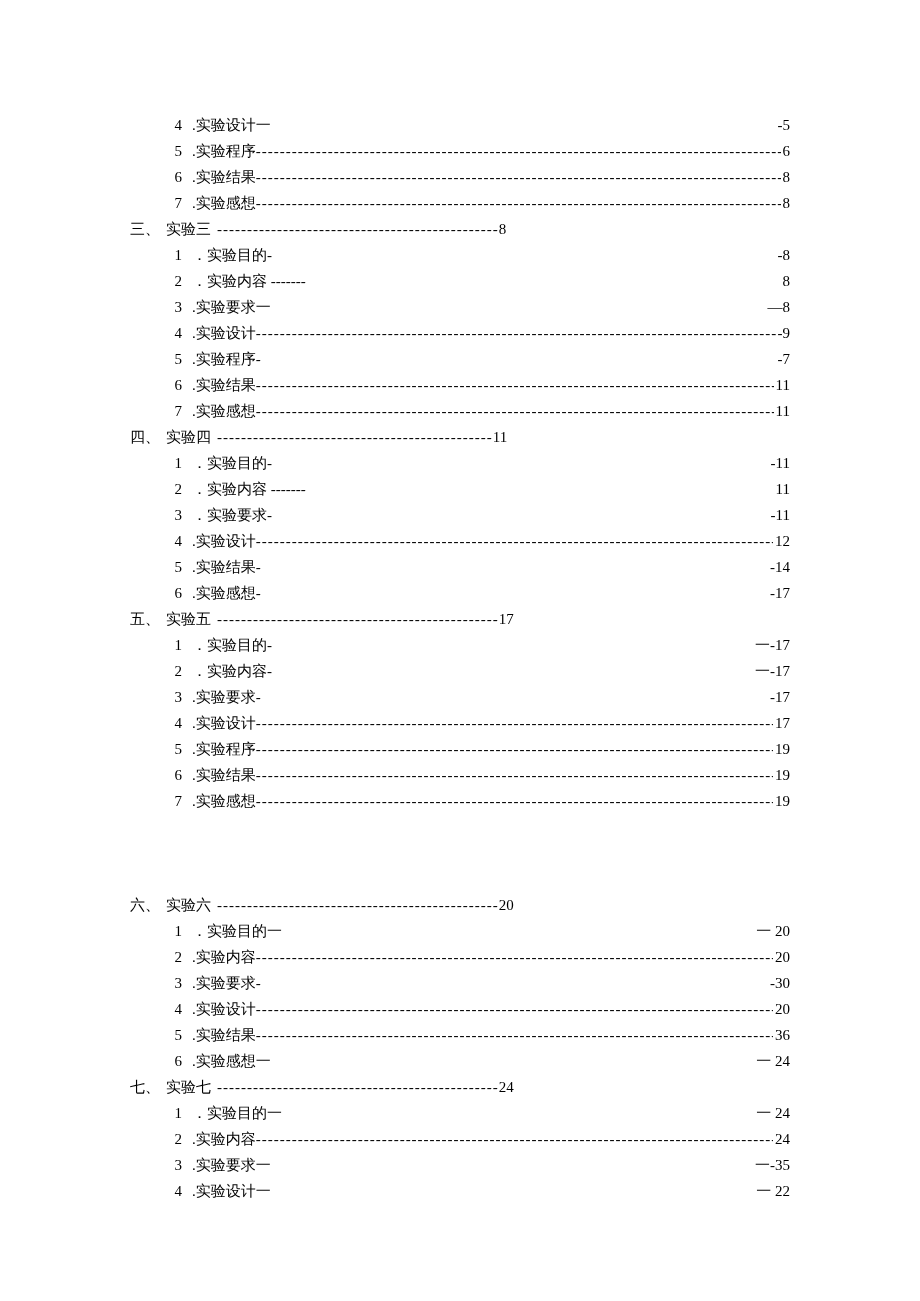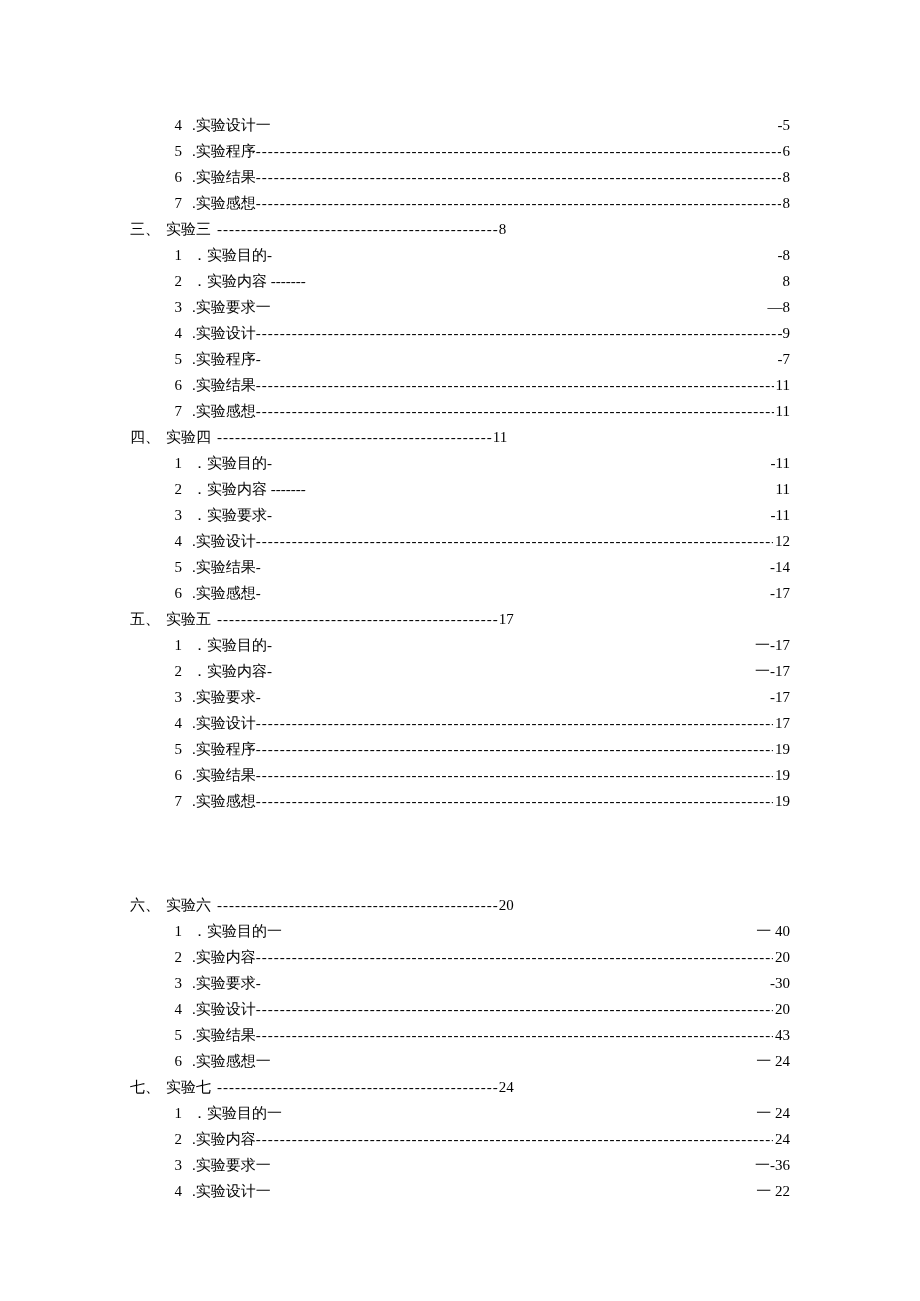--- a/index.html
+++ b/index.html
@@ -282,21 +282,21 @@
         <span class="sec-prefix">六、</span>
         <span class="sec-title">实验六</span>
         <span class="sec-leader">-----------------------------------------------</span>
         <span class="sec-page">20</span>
       </div>
       <div class="toc-line sub">
         <span class="num">1</span>
         <span class="gap"></span>
         <span class="label">．实验目的一</span>
         <span class="leader blank"></span>
-        <span class="page-num">一 40</span>
+        <span class="page-num">一 20</span>
       </div>
       <div class="toc-line sub">
         <span class="num">2</span>
         <span class="gap"></span>
         <span class="label">.实验内容</span>
         <span class="leader dashes"></span>
         <span class="page-num">20</span>
       </div>
       <div class="toc-line sub">
         <span class="num">3</span>
@@ -310,21 +310,21 @@
         <span class="gap"></span>
         <span class="label">.实验设计</span>
         <span class="leader dashes"></span>
         <span class="page-num">20</span>
       </div>
       <div class="toc-line sub">
         <span class="num">5</span>
         <span class="gap"></span>
         <span class="label">.实验结果</span>
         <span class="leader dashes"></span>
-        <span class="page-num">43</span>
+        <span class="page-num">36</span>
       </div>
       <div class="toc-line sub">
         <span class="num">6</span>
         <span class="gap"></span>
         <span class="label">.实验感想一</span>
         <span class="leader blank"></span>
         <span class="page-num">一 24</span>
       </div>
       <div class="sec-line">
         <span class="sec-prefix">七、</span>
@@ -344,21 +344,21 @@
         <span class="gap"></span>
         <span class="label">.实验内容</span>
         <span class="leader dashes"></span>
         <span class="page-num">24</span>
       </div>
       <div class="toc-line sub">
         <span class="num">3</span>
         <span class="gap"></span>
         <span class="label">.实验要求一</span>
         <span class="leader blank"></span>
-        <span class="page-num">一-36</span>
+        <span class="page-num">一-35</span>
       </div>
       <div class="toc-line sub">
         <span class="num">4</span>
         <span class="gap"></span>
         <span class="label">.实验设计一</span>
         <span class="leader blank"></span>
         <span class="page-num">一 22</span>
       </div>
     </div>
 </div>

